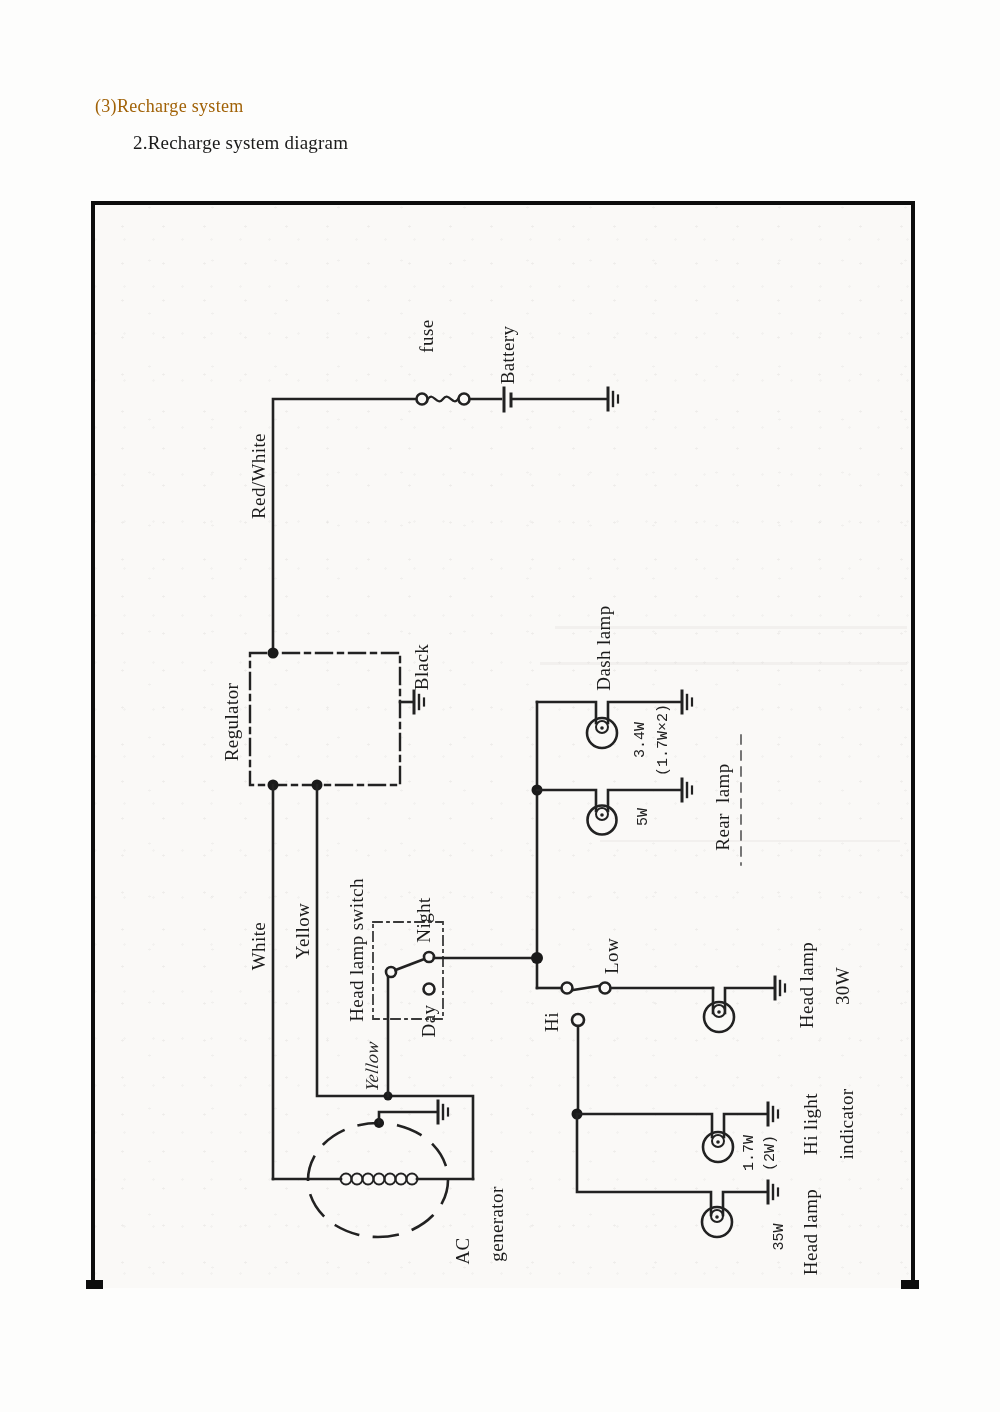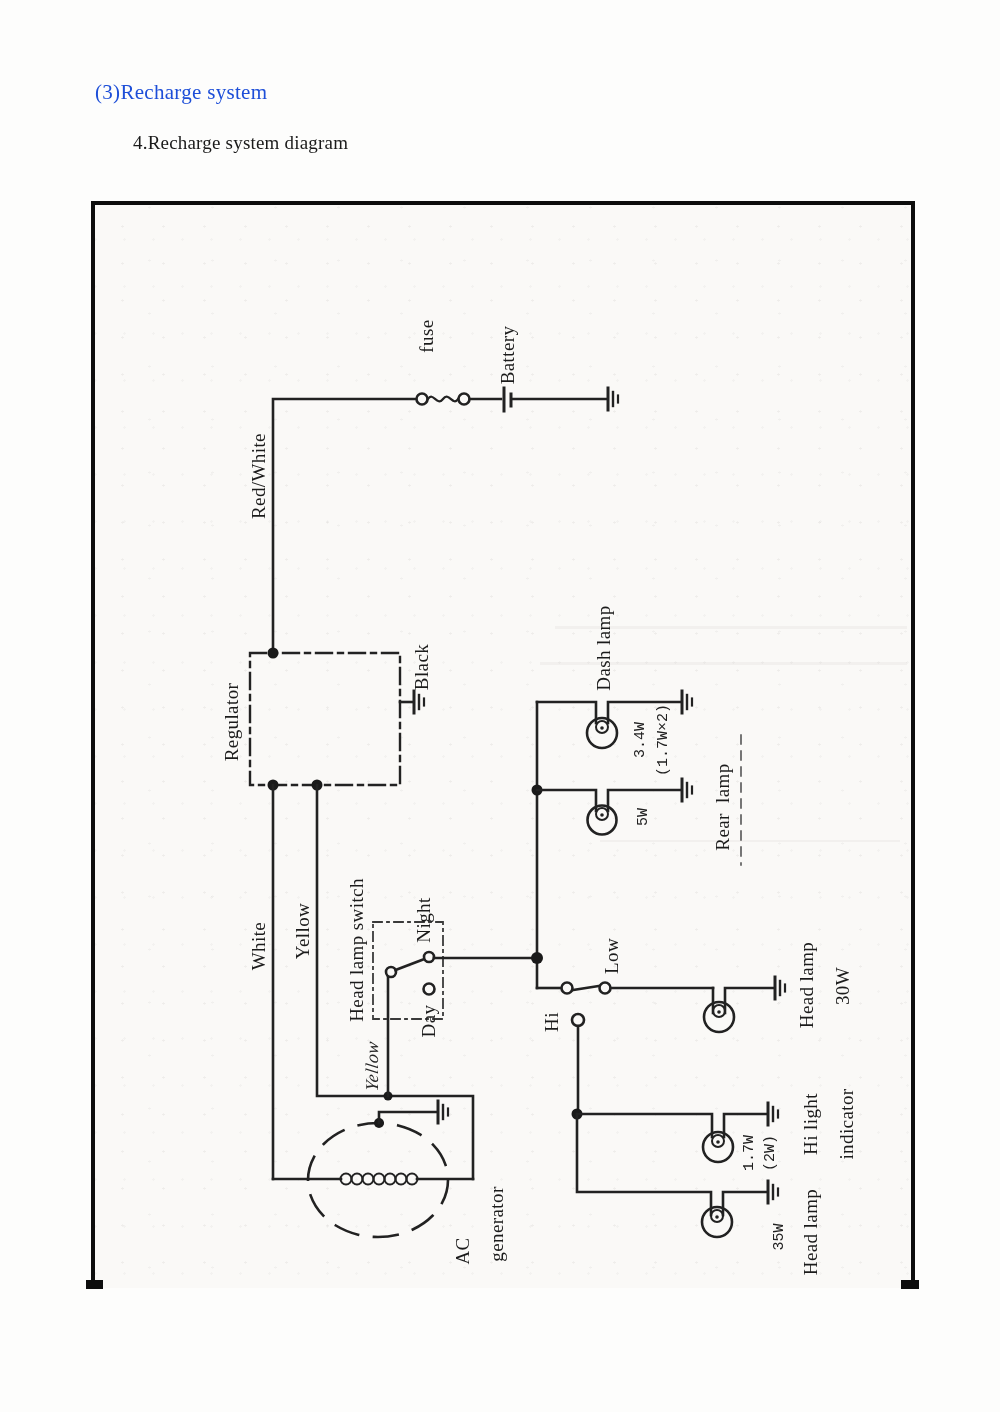--- a/index.html
+++ b/index.html
@@ -3,22 +3,22 @@
 <meta charset="utf-8">
 <style>
   html,body{margin:0;padding:0;}
   body{
     width:1000px;height:1412px;position:relative;
     background:#fdfdfc;
     font-family:"Liberation Serif",serif;
     overflow:hidden;
   }
   .page-title{
-    position:absolute;left:95px;top:80px;
-    font-size:21px;color:#1d4ed8;letter-spacing:0.3px;
+    position:absolute;left:95px;top:96px;
+    font-size:18px;color:#a16207;letter-spacing:0.3px;
   }
   .page-subtitle{
     position:absolute;left:133px;top:132px;
     font-size:19px;color:#1a1a1a;letter-spacing:0.2px;
   }
   .frame{
     position:absolute;left:91px;top:201px;width:816px;height:1083px;
     border-top:4px solid #0d0d0d;
     border-left:4px solid #0d0d0d;
     border-right:4px solid #0d0d0d;
@@ -47,21 +47,21 @@
   }
   .hand{
     font-style:italic;font-size:18px;color:#262626;
     transform:translate(-50%,-50%) rotate(-90deg) skewX(-8deg);
   }
 </style>
 </head>
 <body>
 
 <div class="page-title">(3)Recharge system</div>
-<div class="page-subtitle">4.Recharge system diagram</div>
+<div class="page-subtitle">2.Recharge system diagram</div>
 
 <div class="frame"></div>
 <div class="foot" style="left:86px;top:1280px;width:17px;height:9px;"></div>
 <div class="foot" style="left:901px;top:1280px;width:18px;height:9px;"></div>
 
 <div class="streak" style="left:555px;top:626px;width:352px;height:3px;"></div>
 <div class="streak" style="left:540px;top:662px;width:367px;height:3px;"></div>
 <div class="streak" style="left:600px;top:840px;width:300px;height:2px;"></div>
 
 <svg class="wires" width="1000" height="1412" viewBox="0 0 1000 1412" fill="none" stroke="#222" stroke-width="2.6" stroke-linecap="square">

